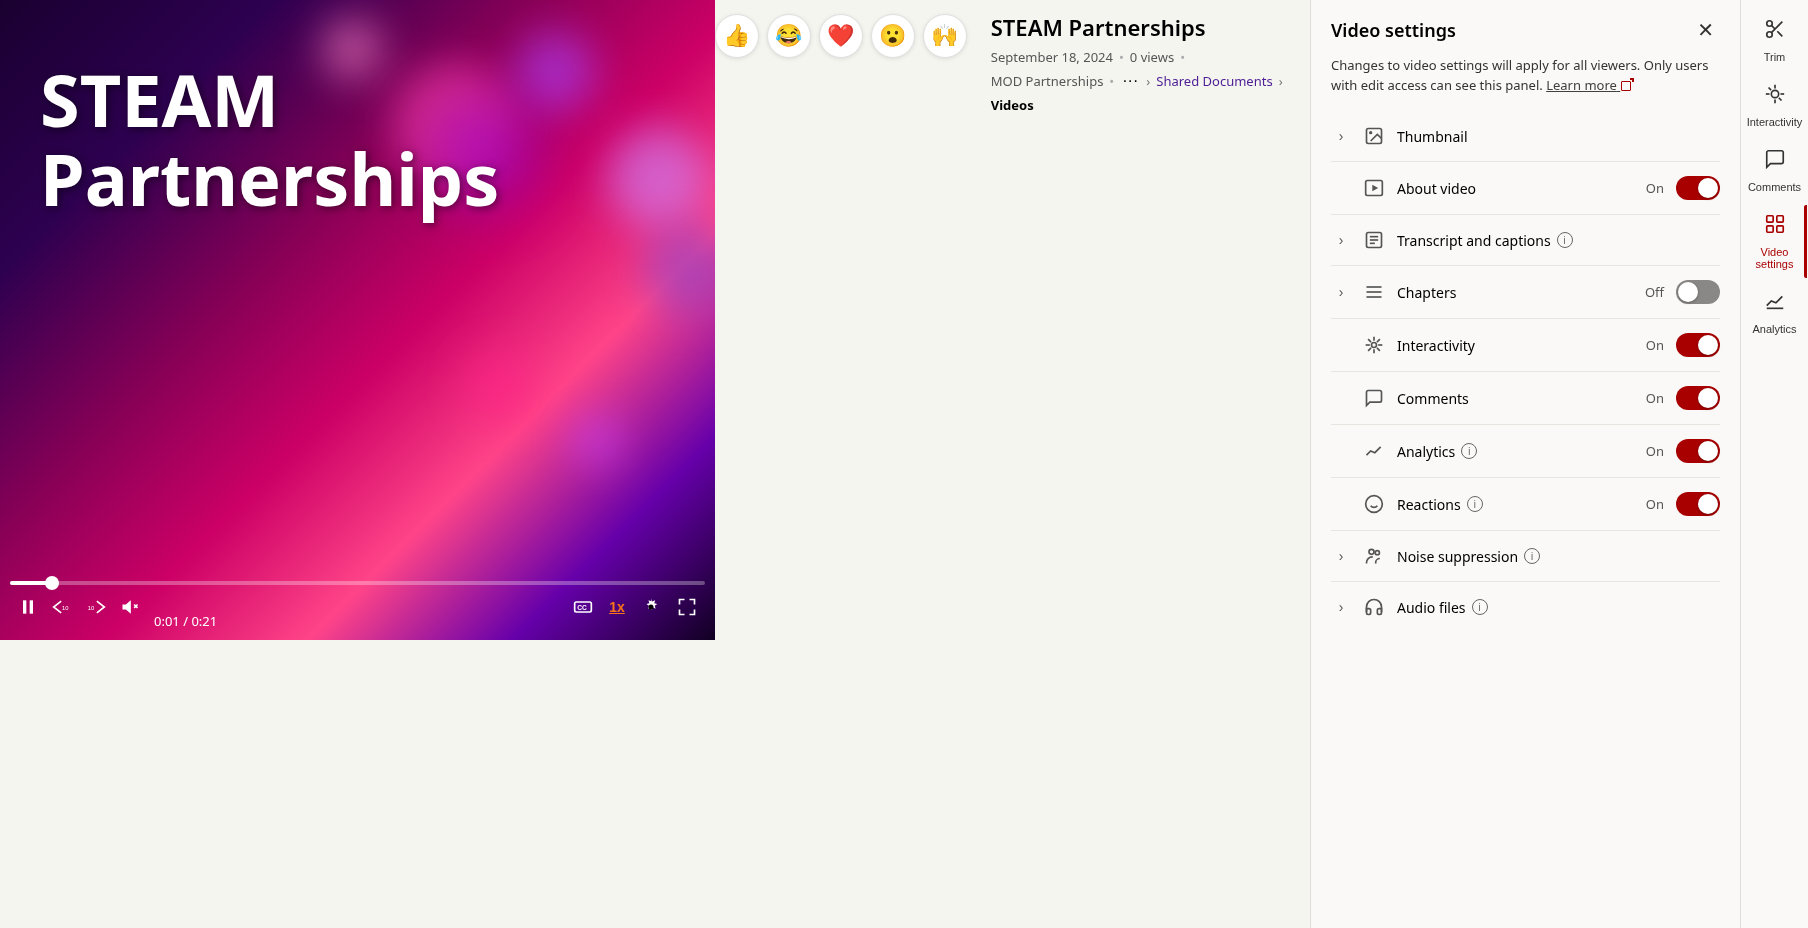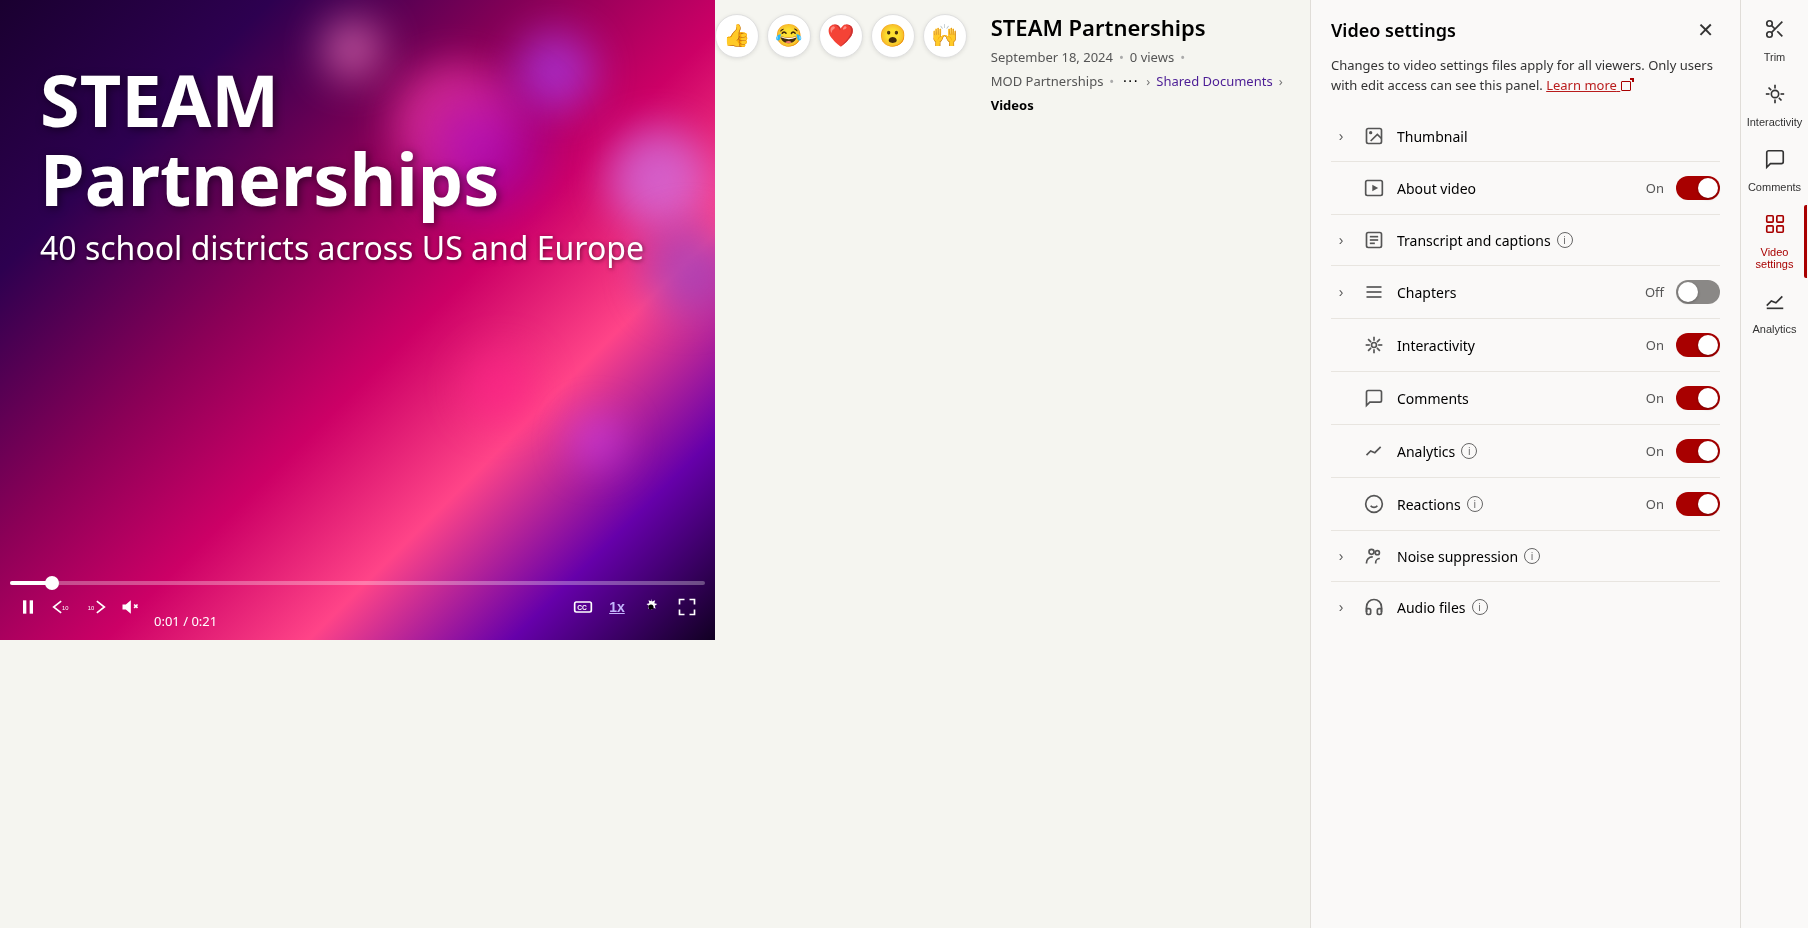--- a/index.html
+++ b/index.html
@@ -248,21 +248,21 @@
     }
 
     .settings-notice {
       font-size: 13px;
       color: #333;
       margin-bottom: 16px;
       line-height: 1.5;
     }
 
     .settings-notice a {
-      color: #b91c1c;
+      color: #404040;
       text-decoration: underline;
     }
 
     
     .settings-row {
       display: flex;
       align-items: center;
       padding: 14px 0;
       border-bottom: 1px solid #e8e5e0;
       gap: 12px;
@@ -431,21 +431,20 @@
       <div class="bokeh-circle" style="width:100px;height:100px;background:#cc88ff;top:20%;left:85%;"></div>
       <div class="bokeh-circle" style="width:60px;height:60px;background:#ff88cc;top:3%;left:45%;"></div>
       <div class="bokeh-circle" style="width:90px;height:90px;background:#8844cc;top:35%;left:90%;"></div>
       <div class="bokeh-circle" style="width:70px;height:70px;background:#ff2288;top:55%;left:65%;"></div>
       <div class="bokeh-circle" style="width:50px;height:50px;background:#cc44ff;top:65%;left:80%;"></div>
       <div class="bokeh-circle" style="width:110px;height:110px;background:#9900cc;top:15%;left:60%;filter:blur(30px);"></div>
     </div>
 
     <div class="video-title-overlay">
       <h1>STEAM Partnerships</h1>
-      <h2>40 school districts across US and Europe</h2>
     </div>
 
     <div class="video-progress-bar-container">
       <div class="video-progress-track">
         <div class="video-progress-fill"></div>
         <div class="video-progress-thumb"></div>
       </div>
     </div>
 
     <div class="video-controls">
@@ -477,21 +476,21 @@
       <span class="time-display">0:01 / 0:21</span>
       <div class="ctrl-spacer"></div>
       <div class="ctrl-right">
         <button class="ctrl-btn">
           <svg class="svg-icon" viewBox="0 0 24 24" fill="none" stroke="white" stroke-width="2">
             <rect x="2" y="6" width="20" height="12" rx="2"></rect>
             <text x="5" y="16" fill="white" stroke="none" font-size="8" font-family="sans-serif" font-weight="700">CC</text>
           </svg>
         </button>
         <button class="ctrl-btn">
-          <span style="color:#c4b5fd;font-size:14px;font-weight:600;text-decoration:underline;">1x</span>
+          <span style="color:#f97316;font-size:14px;font-weight:600;text-decoration:underline;">1x</span>
         </button>
         <button class="ctrl-btn">
           <svg class="svg-icon" viewBox="0 0 24 24" fill="white">
             <path d="M12 2l1.5 3.5L17 4l-1 3.5 3.5 1-3 2 1 3.5-3-1.5-1.5 3-1.5-3-3 1.5 1-3.5-3-2 3.5-1-1-3.5 3.5 1z"></path>
             <circle cx="12" cy="12" r="3" fill="#000"></circle>
           </svg>
         </button>
         <button class="ctrl-btn">
           <svg class="svg-icon" viewBox="0 0 24 24" fill="none" stroke="white" stroke-width="2">
             <polyline points="3,9 3,3 9,3"></polyline>
@@ -532,21 +531,21 @@
 
 <div class="settings-panel">
   <div class="settings-content">
 
     <div class="settings-header">
       <span class="settings-title">Video settings</span>
       <button class="close-btn">✕</button>
     </div>
 
     <div class="settings-notice">
-      <span>Changes to video settings files apply for all viewers. Only users with edit access can see this panel.</span>
+      <span>Changes to video settings will apply for all viewers. Only users with edit access can see this panel.</span>
       <a href="#"> <span>Learn more</span> <span style="display:inline-block;border:1.5px solid #a80000;width:10px;height:10px;vertical-align:middle;border-radius:1px;position:relative;margin-left:1px;"><span style="position:absolute;top:-4px;right:-4px;border-top:2px solid #a80000;border-right:2px solid #a80000;width:4px;height:4px;"></span></span></a>
     </div>
 
     <div class="settings-row">
       <button class="expand-btn">›</button>
       <span class="row-icon">
         <svg width="20" height="20" viewBox="0 0 24 24" fill="none" stroke="#555" stroke-width="2">
           <rect x="3" y="3" width="18" height="18" rx="2"></rect>
           <circle cx="8" cy="8" r="2" fill="#555" stroke="none"></circle>
           <polyline points="21,15 16,10 8,18" fill="none"></polyline>

